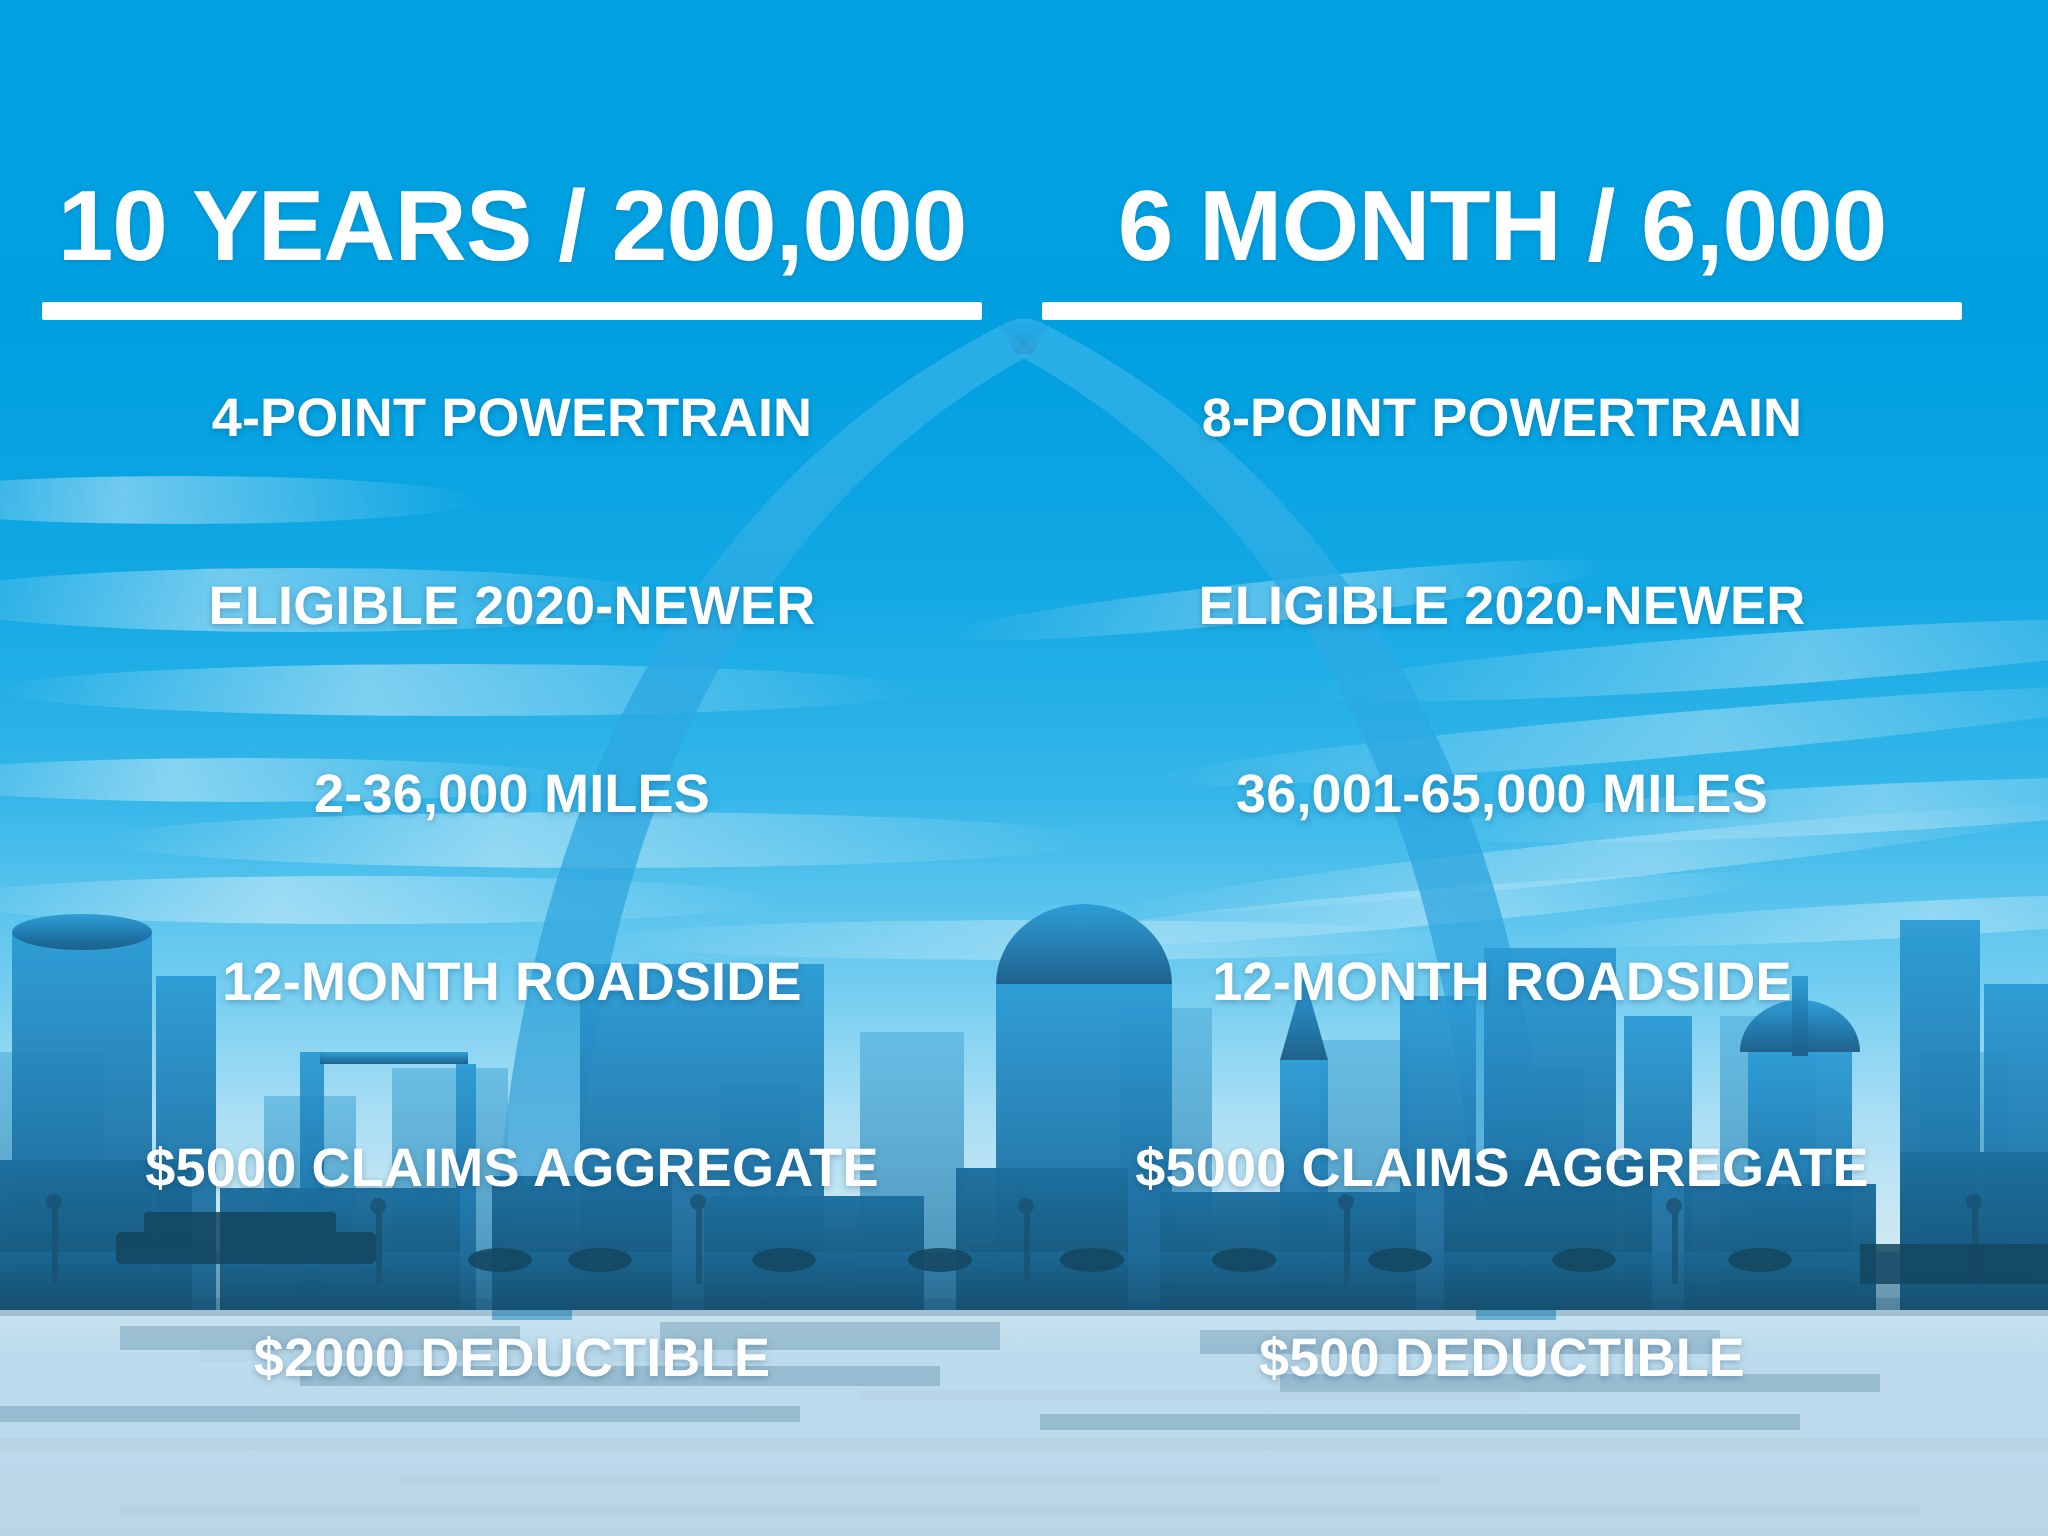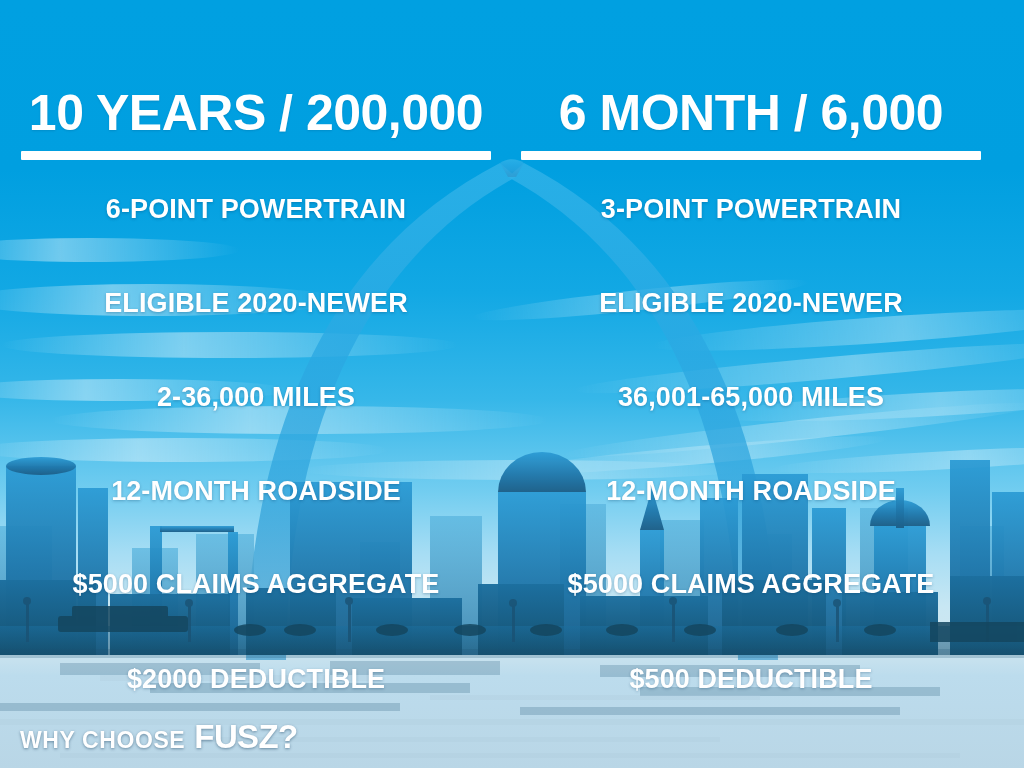--- a/index.html
+++ b/index.html
@@ -328,44 +328,40 @@
   </svg>
 
   <div class="content">
 
     <div class="col col-left">
       <div class="head-block">
         <span class="head-title">10 YEARS / 200,000</span>
         <span class="head-rule"></span>
       </div>
       <div class="items">
-        <div class="item" style="top:196px">6-POINT POWERTRAIN</div>
+        <div class="item" style="top:196px">4-POINT POWERTRAIN</div>
         <div class="item" style="top:290px">ELIGIBLE 2020-NEWER</div>
         <div class="item" style="top:384px">2-36,000 MILES</div>
         <div class="item" style="top:478px">12-MONTH ROADSIDE</div>
         <div class="item" style="top:571px">$5000 CLAIMS AGGREGATE</div>
         <div class="item" style="top:666px">$2000 DEDUCTIBLE</div>
       </div>
     </div>
 
     <div class="col col-right">
       <div class="head-block">
         <span class="head-title">6 MONTH / 6,000</span>
         <span class="head-rule"></span>
       </div>
       <div class="items">
-        <div class="item" style="top:196px">3-POINT POWERTRAIN</div>
+        <div class="item" style="top:196px">8-POINT POWERTRAIN</div>
         <div class="item" style="top:290px">ELIGIBLE 2020-NEWER</div>
         <div class="item" style="top:384px">36,001-65,000 MILES</div>
         <div class="item" style="top:478px">12-MONTH ROADSIDE</div>
         <div class="item" style="top:571px">$5000 CLAIMS AGGREGATE</div>
         <div class="item" style="top:666px">$500 DEDUCTIBLE</div>
       </div>
     </div>
 
   </div>
 
-  <div class="logo">
-    <span class="logo-why">WHY CHOOSE</span>
-    <span class="logo-brand">FUSZ?</span>
-  </div>
 
 </div>
 
 </body></html>

